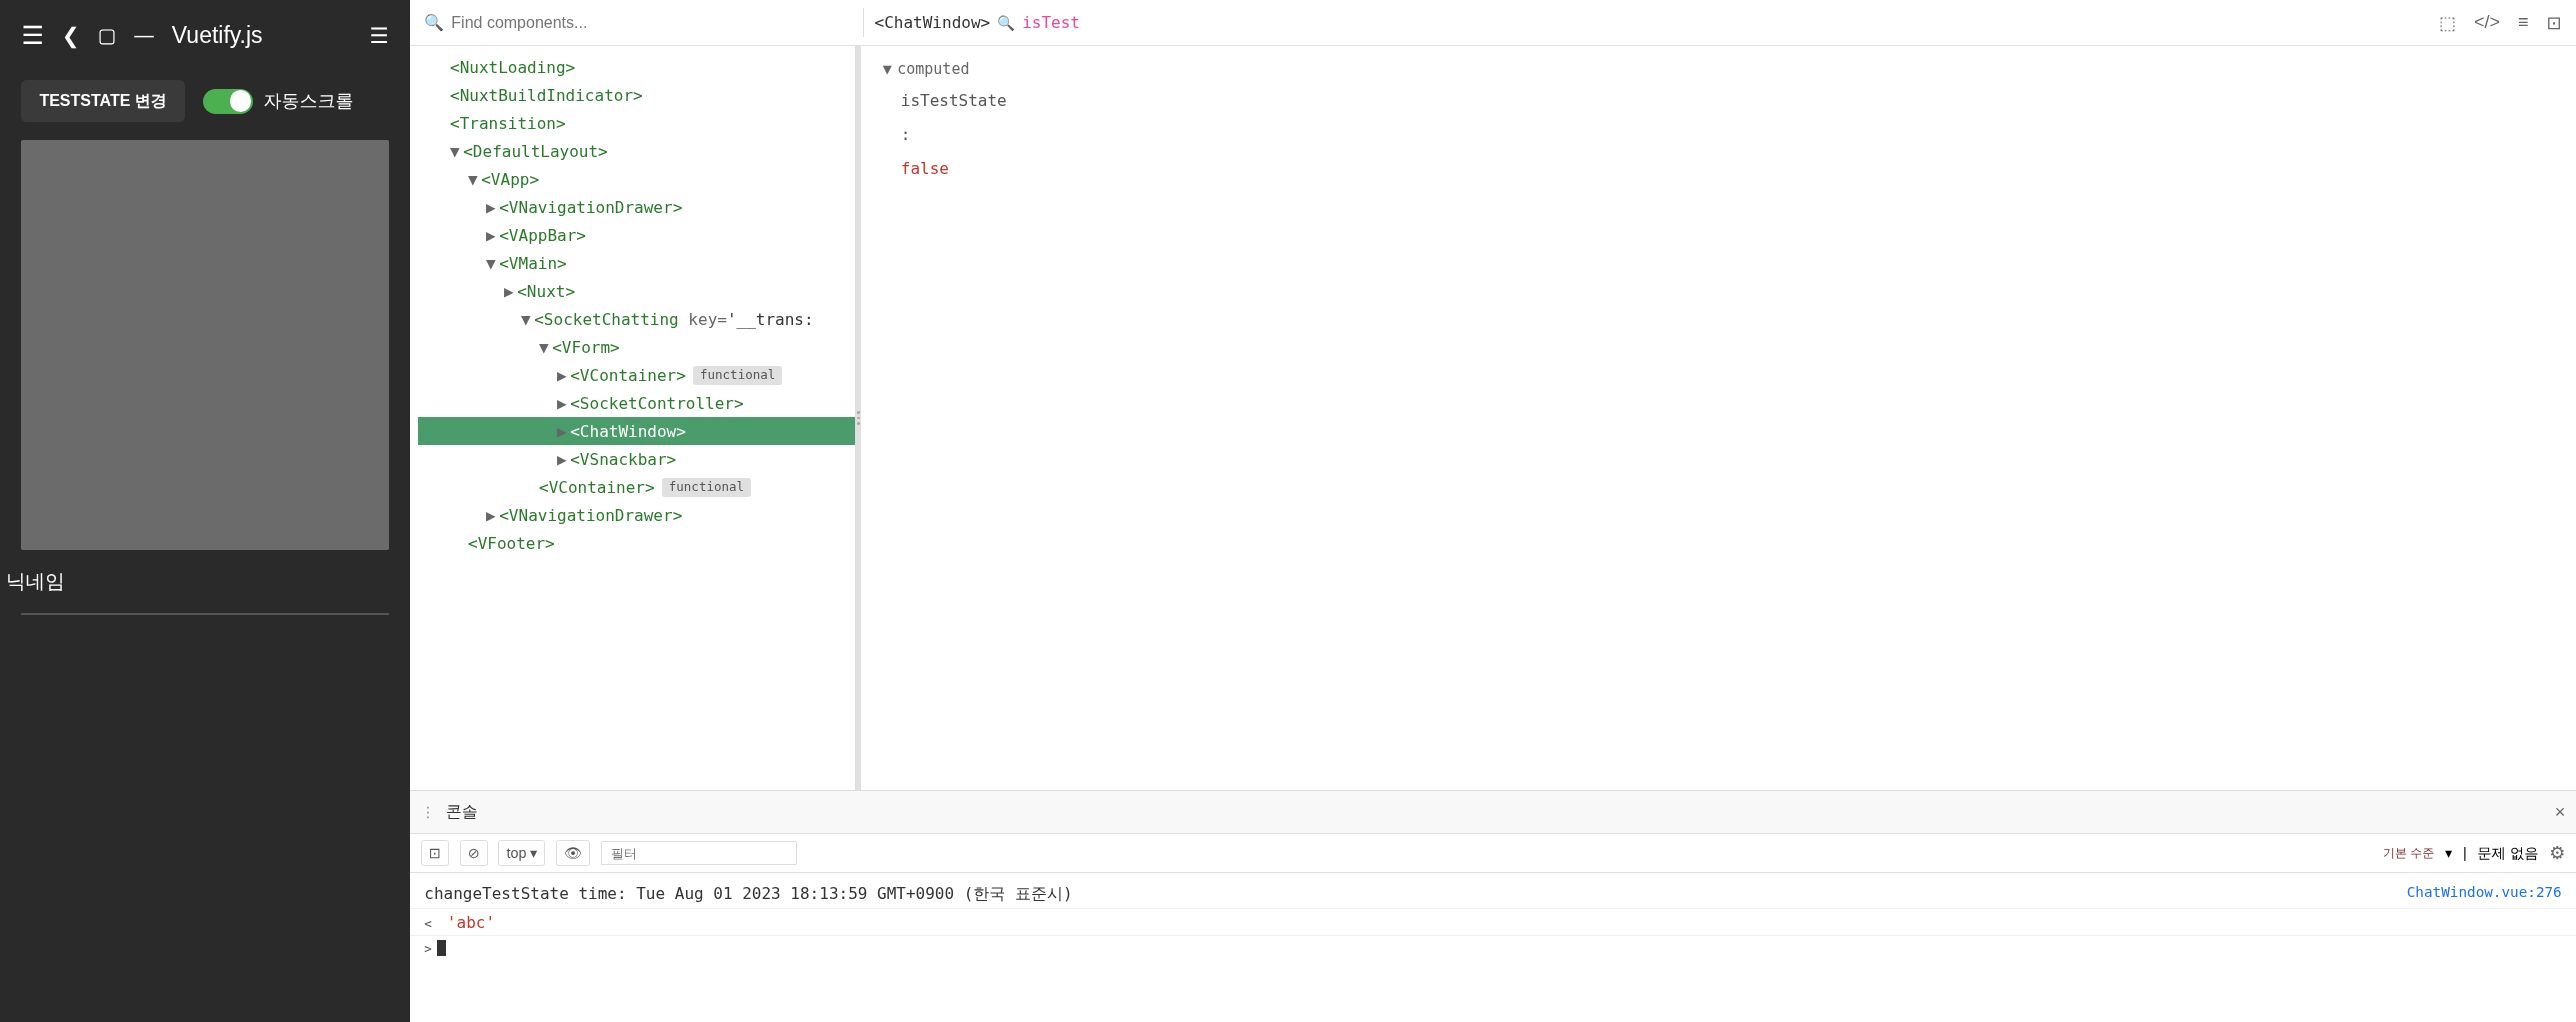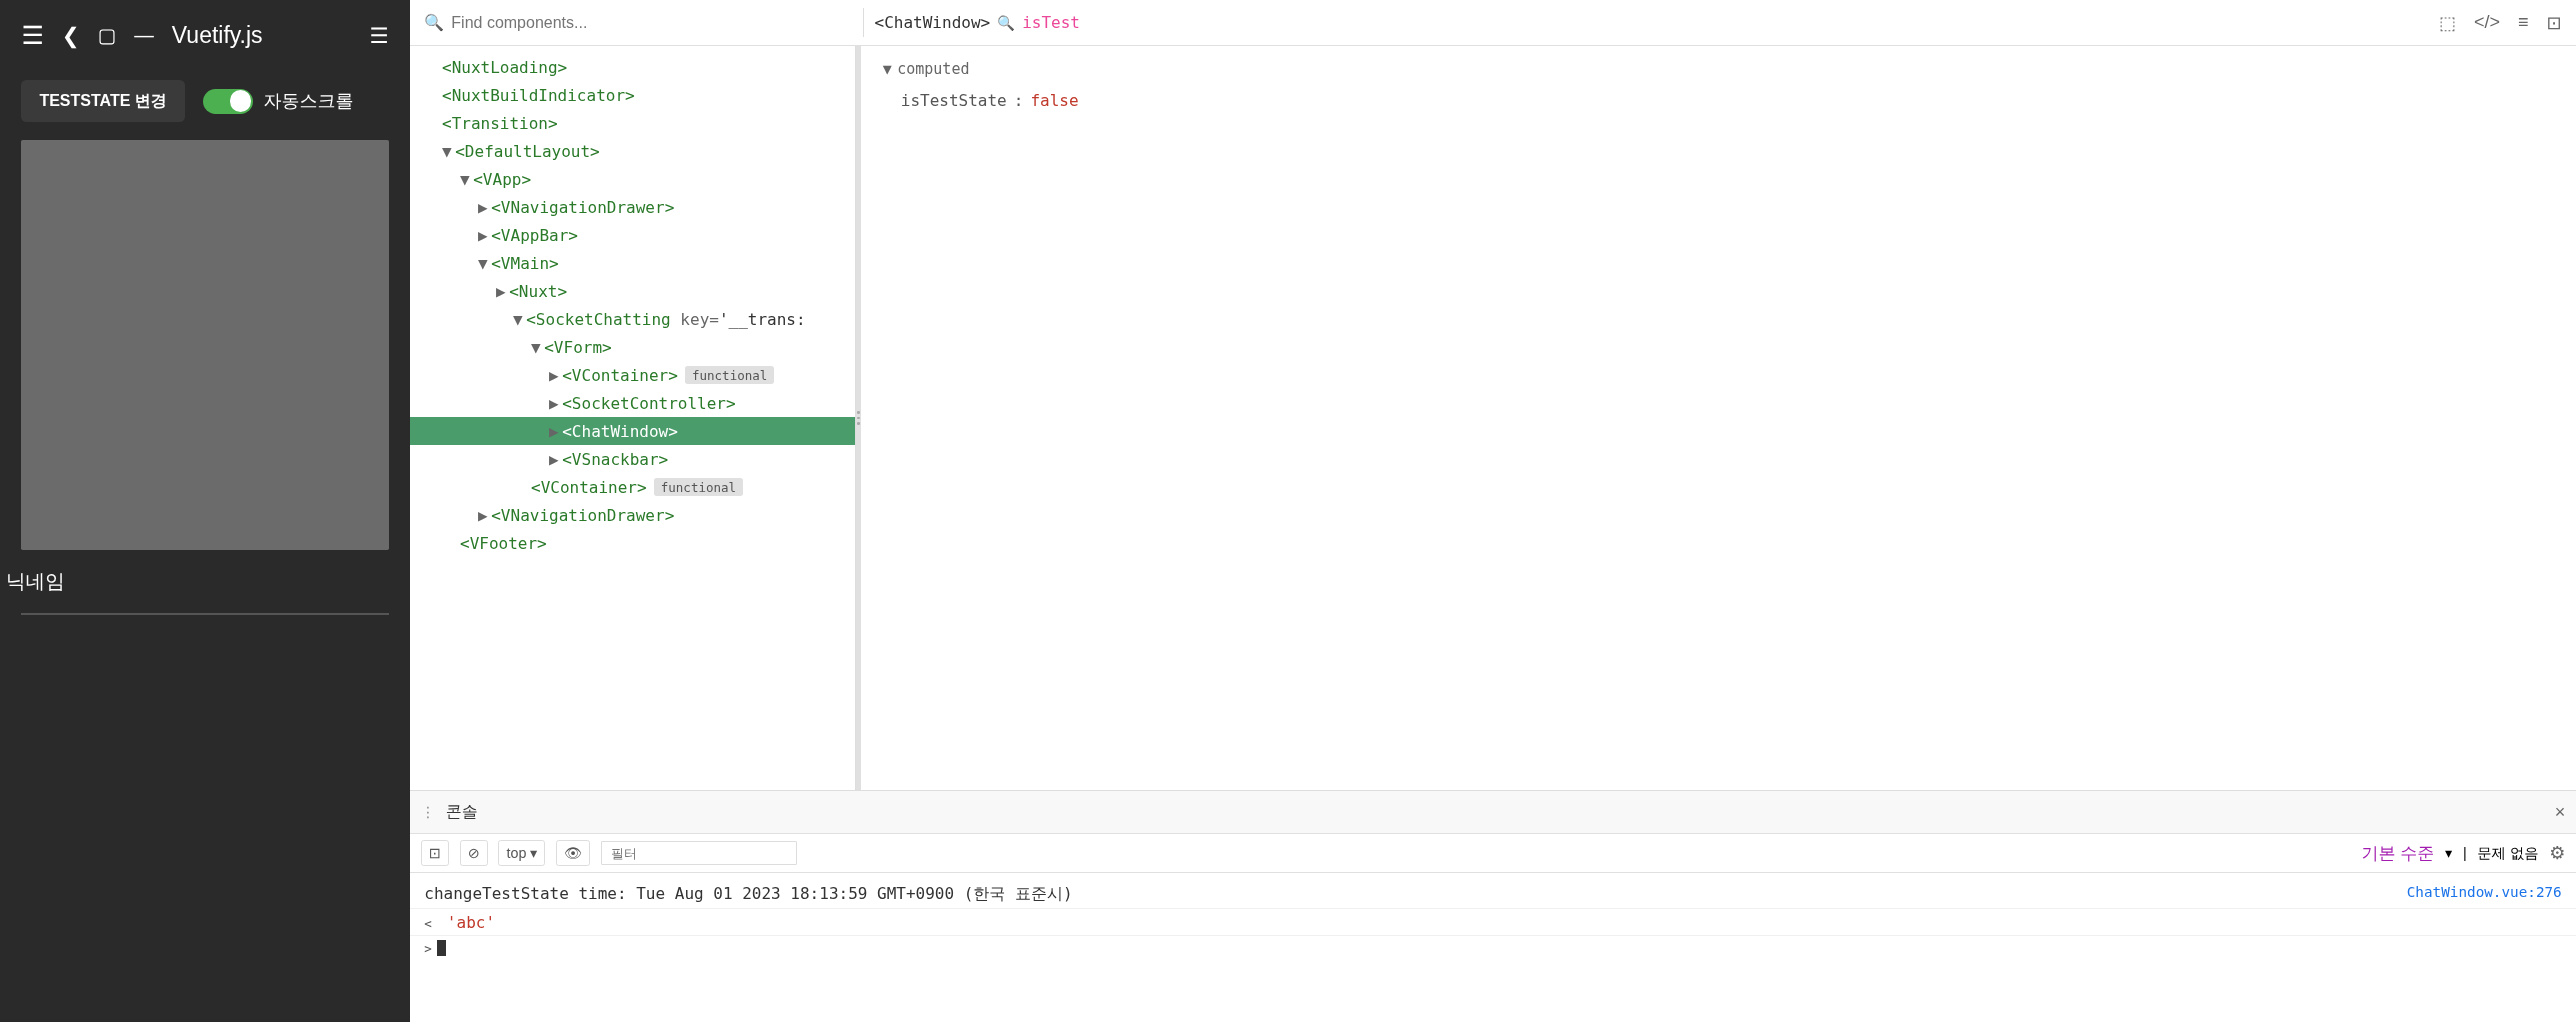--- a/index.html
+++ b/index.html
@@ -239,21 +239,21 @@
       font-family: monospace;
       font-size: 16px;
     }
 
     .tree-item {
       padding: 4.5px 14.3px;
       cursor: pointer;
       white-space: nowrap;
       color: #333;
       display: flex;
-      align-items: center;
+      margin-left: 8px;
     }
 
     .tree-item.selected {
       background: #4a9d6b;
       color: #ffffff;
     }
 
     .tag-name {
       color: #2a7a2a;
     }
@@ -305,21 +305,22 @@
       gap: 5.4px;
     }
 
     .section-arrow {
       color: #666;
     }
 
     .prop-row {
       padding: 3.6px 0 3.6px 18px;
       display: flex;
-      gap: 7px;
+      gap: 15px;
+      flex-direction: column;
     }
 
     .prop-key {
       color: #555;
     }
 
     .prop-colon {
       color: #555;
     }
 
@@ -424,22 +425,22 @@
     }
 
     .console-right-controls {
       margin-left: auto;
       display: flex;
       align-items: center;
       gap: 10.7px;
     }
 
     .level-select {
-      font-size: 17px;
-      color: #a21caf;
+      font-size: 12px;
+      color: #7f1d1d;
       border: none;
       background: none;
       cursor: pointer;
     }
 
     .console-content {
       flex: 1;
       overflow-y: auto;
       padding: 7.1px 0;
       font-family: monospace;

